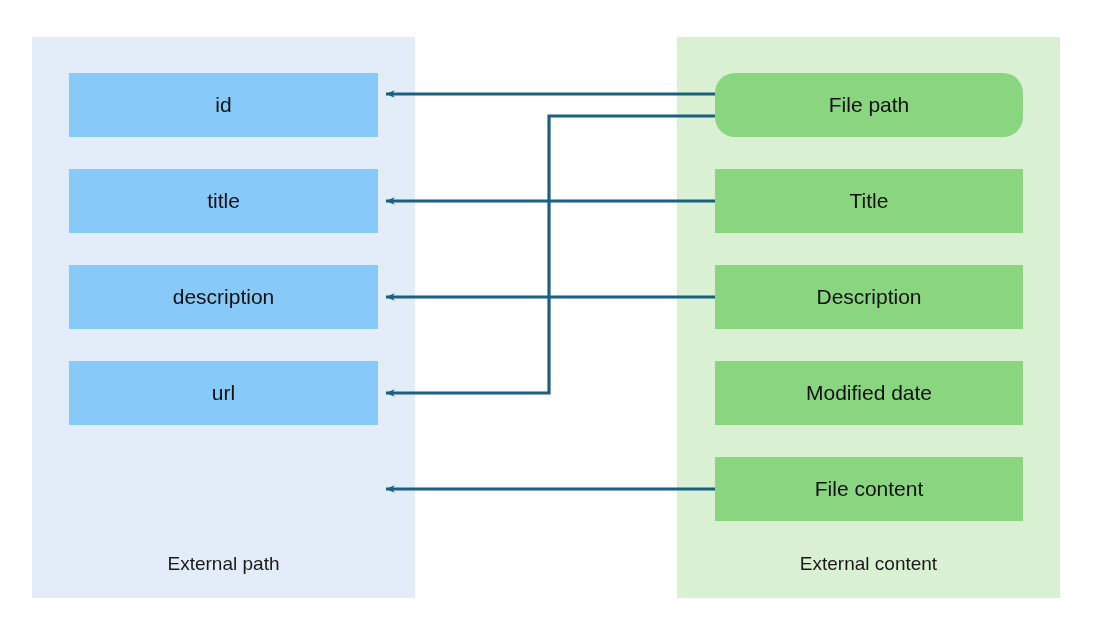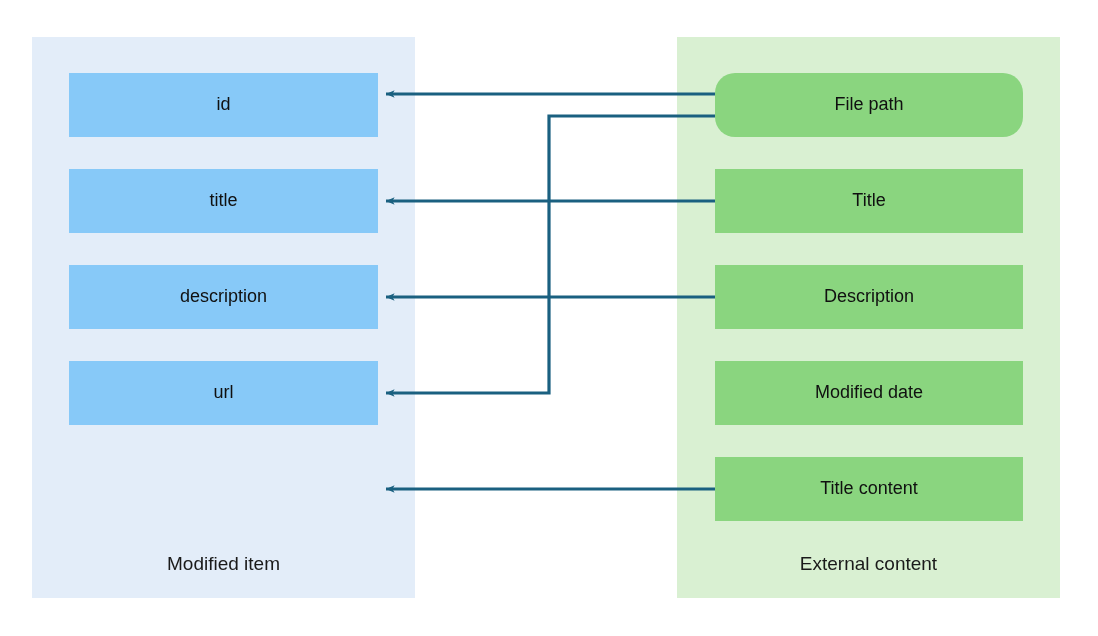--- a/index.html
+++ b/index.html
@@ -46,21 +46,21 @@
     font-size: 19px;
     color: #1a1a1a;
     line-height: 24px;
   }
   .field-box {
     position: absolute;
     height: 64px;
     display: flex;
     align-items: center;
     justify-content: center;
-    font-size: 18px;
+    font-size: 21px;
     color: #101010;
     box-sizing: border-box;
     text-align: center;
     line-height: 1.2;
   }
   .field-left {
     left: 69px;
     width: 309px;
     background: #87c9f8;
   }
@@ -78,37 +78,37 @@
     overflow: visible;
     pointer-events: none;
   }
 </style>
 </head>
 <body>
 
 <div id="diagram">
 
   <div class="panel panel-left">
-    <div class="panel-caption">Modified item</div>
+    <div class="panel-caption">External path</div>
   </div>
 
   <div class="field-box field-left" style="top:73px;">id</div>
   <div class="field-box field-left" style="top:169px;">title</div>
   <div class="field-box field-left" style="top:265px;">description</div>
   <div class="field-box field-left" style="top:361px;">url</div>
 
   <div class="panel panel-right">
     <div class="panel-caption">External content</div>
   </div>
 
   <div class="field-box field-right" style="top:73px;border-radius:20px;">File path</div>
   <div class="field-box field-right" style="top:169px;">Title</div>
   <div class="field-box field-right" style="top:265px;">Description</div>
   <div class="field-box field-right" style="top:361px;">Modified date</div>
-  <div class="field-box field-right" style="top:457px;">Title content</div>
+  <div class="field-box field-right" style="top:457px;">File content</div>
 
   <svg class="connectors" viewBox="0 0 1098 636">
     <defs>
       <marker id="arrowhead" markerWidth="9" markerHeight="8" refX="8.6" refY="4" orient="auto" markerUnits="userSpaceOnUse">
         <path d="M 8.6 4 L 0 0.3 L 2.2 4 L 0 7.7 Z" fill="#1a6080"></path>
       </marker>
     </defs>
 
     <g fill="none" stroke="#1a6080" stroke-width="3.2" stroke-linecap="butt" stroke-linejoin="miter">
 

